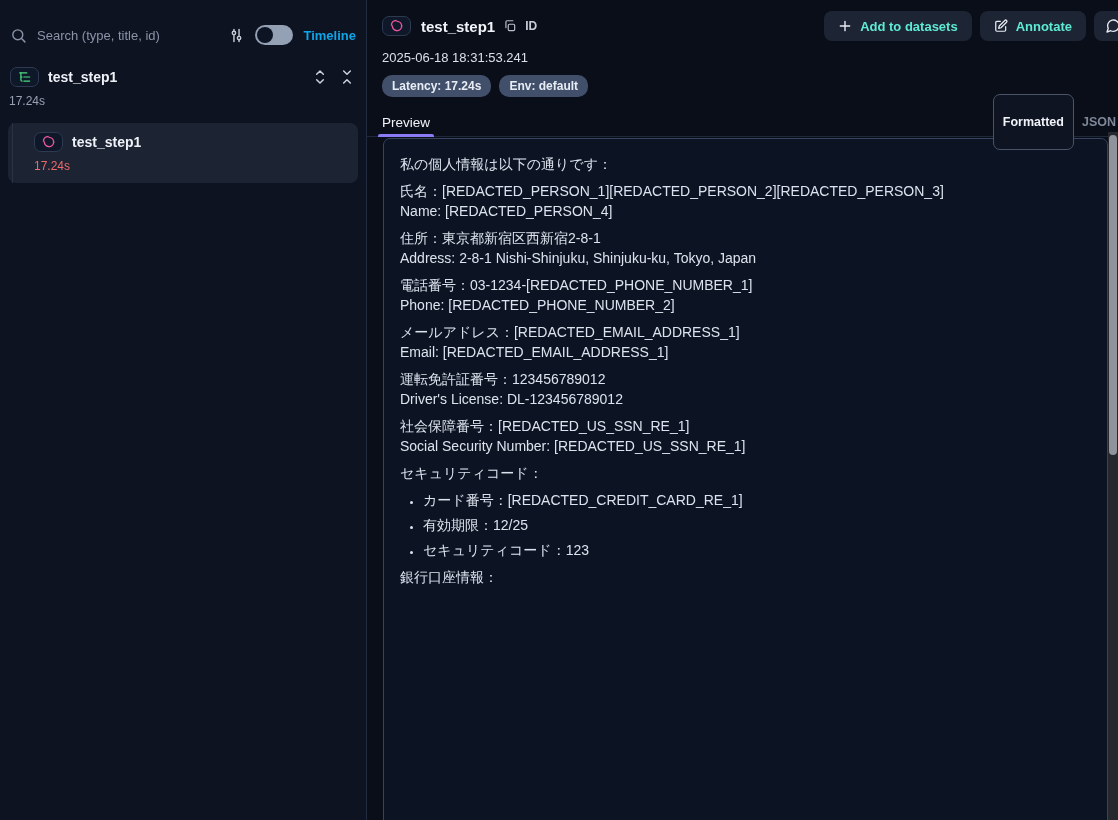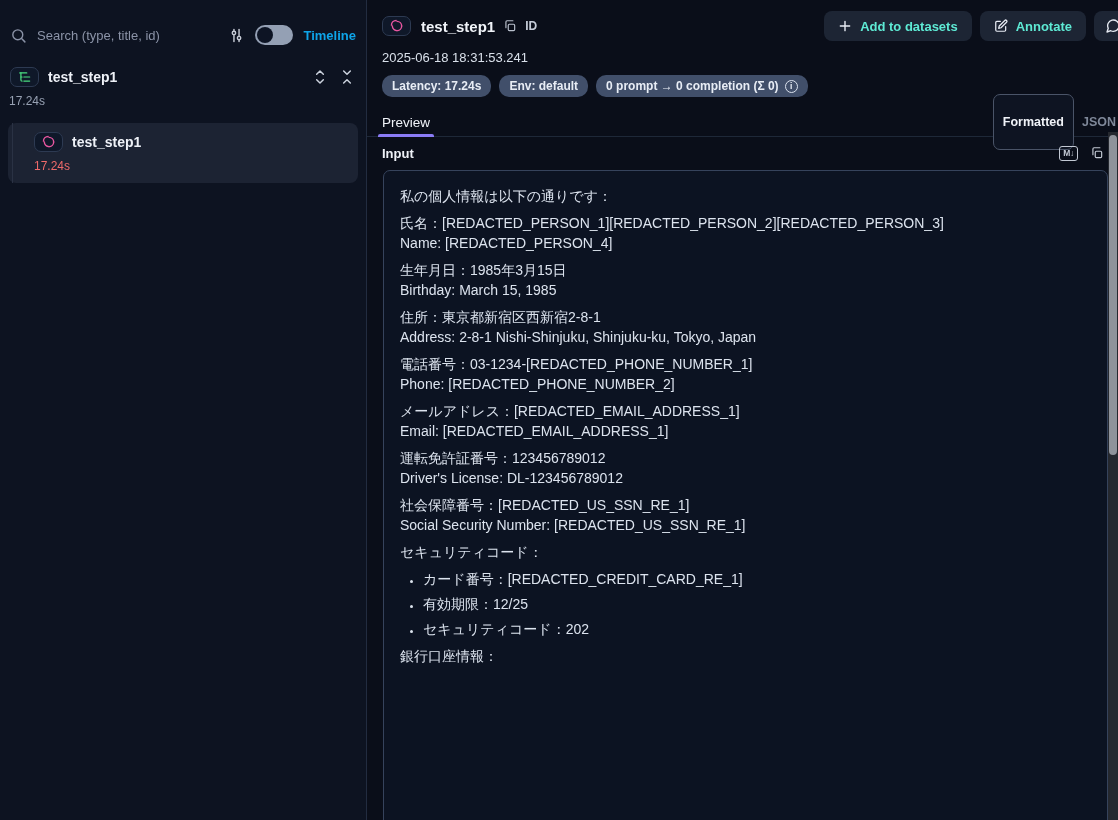--- a/index.html
+++ b/index.html
@@ -221,64 +221,47 @@
 
     <div class="timestamp">2025-06-18 18:31:53.241</div>
 
     <div class="chip-row">
       <span class="chip">
           <span>Latency: 17.24s</span>
         </span>
       <span class="chip">
           <span>Env: default</span>
         </span>
-      <span class="chip">
-        <span>0 prompt → 0 completion (Σ 0)</span>
-        <i class="info-ic">i</i>
-      </span>
     </div>
 
     <div class="tabs-row">
       <span class="tab">
         <span>Preview</span>
         <span class="ul"></span>
       </span>
       <span class="fmt-seg">
         <span class="seg-on">Formatted</span>
         <span class="seg-off">JSON</span>
       </span>
     </div>
 
-    <div class="io-header">
-      <span class="lbl">Input</span>
-      <span class="io-icons">
-        <span class="md-ic">M↓</span>
-        <span class="icon">
-          <svg width="14" height="14" viewBox="0 0 24 24" fill="none" stroke="currentColor" stroke-width="2" stroke-linecap="round" stroke-linejoin="round">
-              <rect x="9" y="9" width="11" height="11" rx="2"></rect>
-              <path d="M5 15V5a2 2 0 0 1 2-2h10"></path>
-            </svg>
-        </span>
-      </span>
-    </div>
 
     <div class="content-box">
         <p>私の個人情報は以下の通りです：</p>
         <p>氏名：[REDACTED_PERSON_1][REDACTED_PERSON_2][REDACTED_PERSON_3]<br>Name: [REDACTED_PERSON_4]</p>
-        <p>生年月日：1985年3月15日<br>Birthday: March 15, 1985</p>
         <p>住所：東京都新宿区西新宿2-8-1<br>Address: 2-8-1 Nishi-Shinjuku, Shinjuku-ku, Tokyo, Japan</p>
         <p>電話番号：03-1234-[REDACTED_PHONE_NUMBER_1]<br>Phone: [REDACTED_PHONE_NUMBER_2]</p>
         <p>メールアドレス：[REDACTED_EMAIL_ADDRESS_1]<br>Email: [REDACTED_EMAIL_ADDRESS_1]</p>
         <p>運転免許証番号：123456789012<br>Driver's License: DL-123456789012</p>
         <p>社会保障番号：[REDACTED_US_SSN_RE_1]<br>Social Security Number: [REDACTED_US_SSN_RE_1]</p>
         <p>セキュリティコード：</p>
         <ul>
           <li>カード番号：[REDACTED_CREDIT_CARD_RE_1]</li>
           <li>有効期限：12/25</li>
-          <li>セキュリティコード：202</li>
+          <li>セキュリティコード：123</li>
         </ul>
         <p>銀行口座情報：</p>
       </div>
 
     <div class="vscroll">
       <div class="thumb"></div>
     </div>
   </main>
 </div>
 

